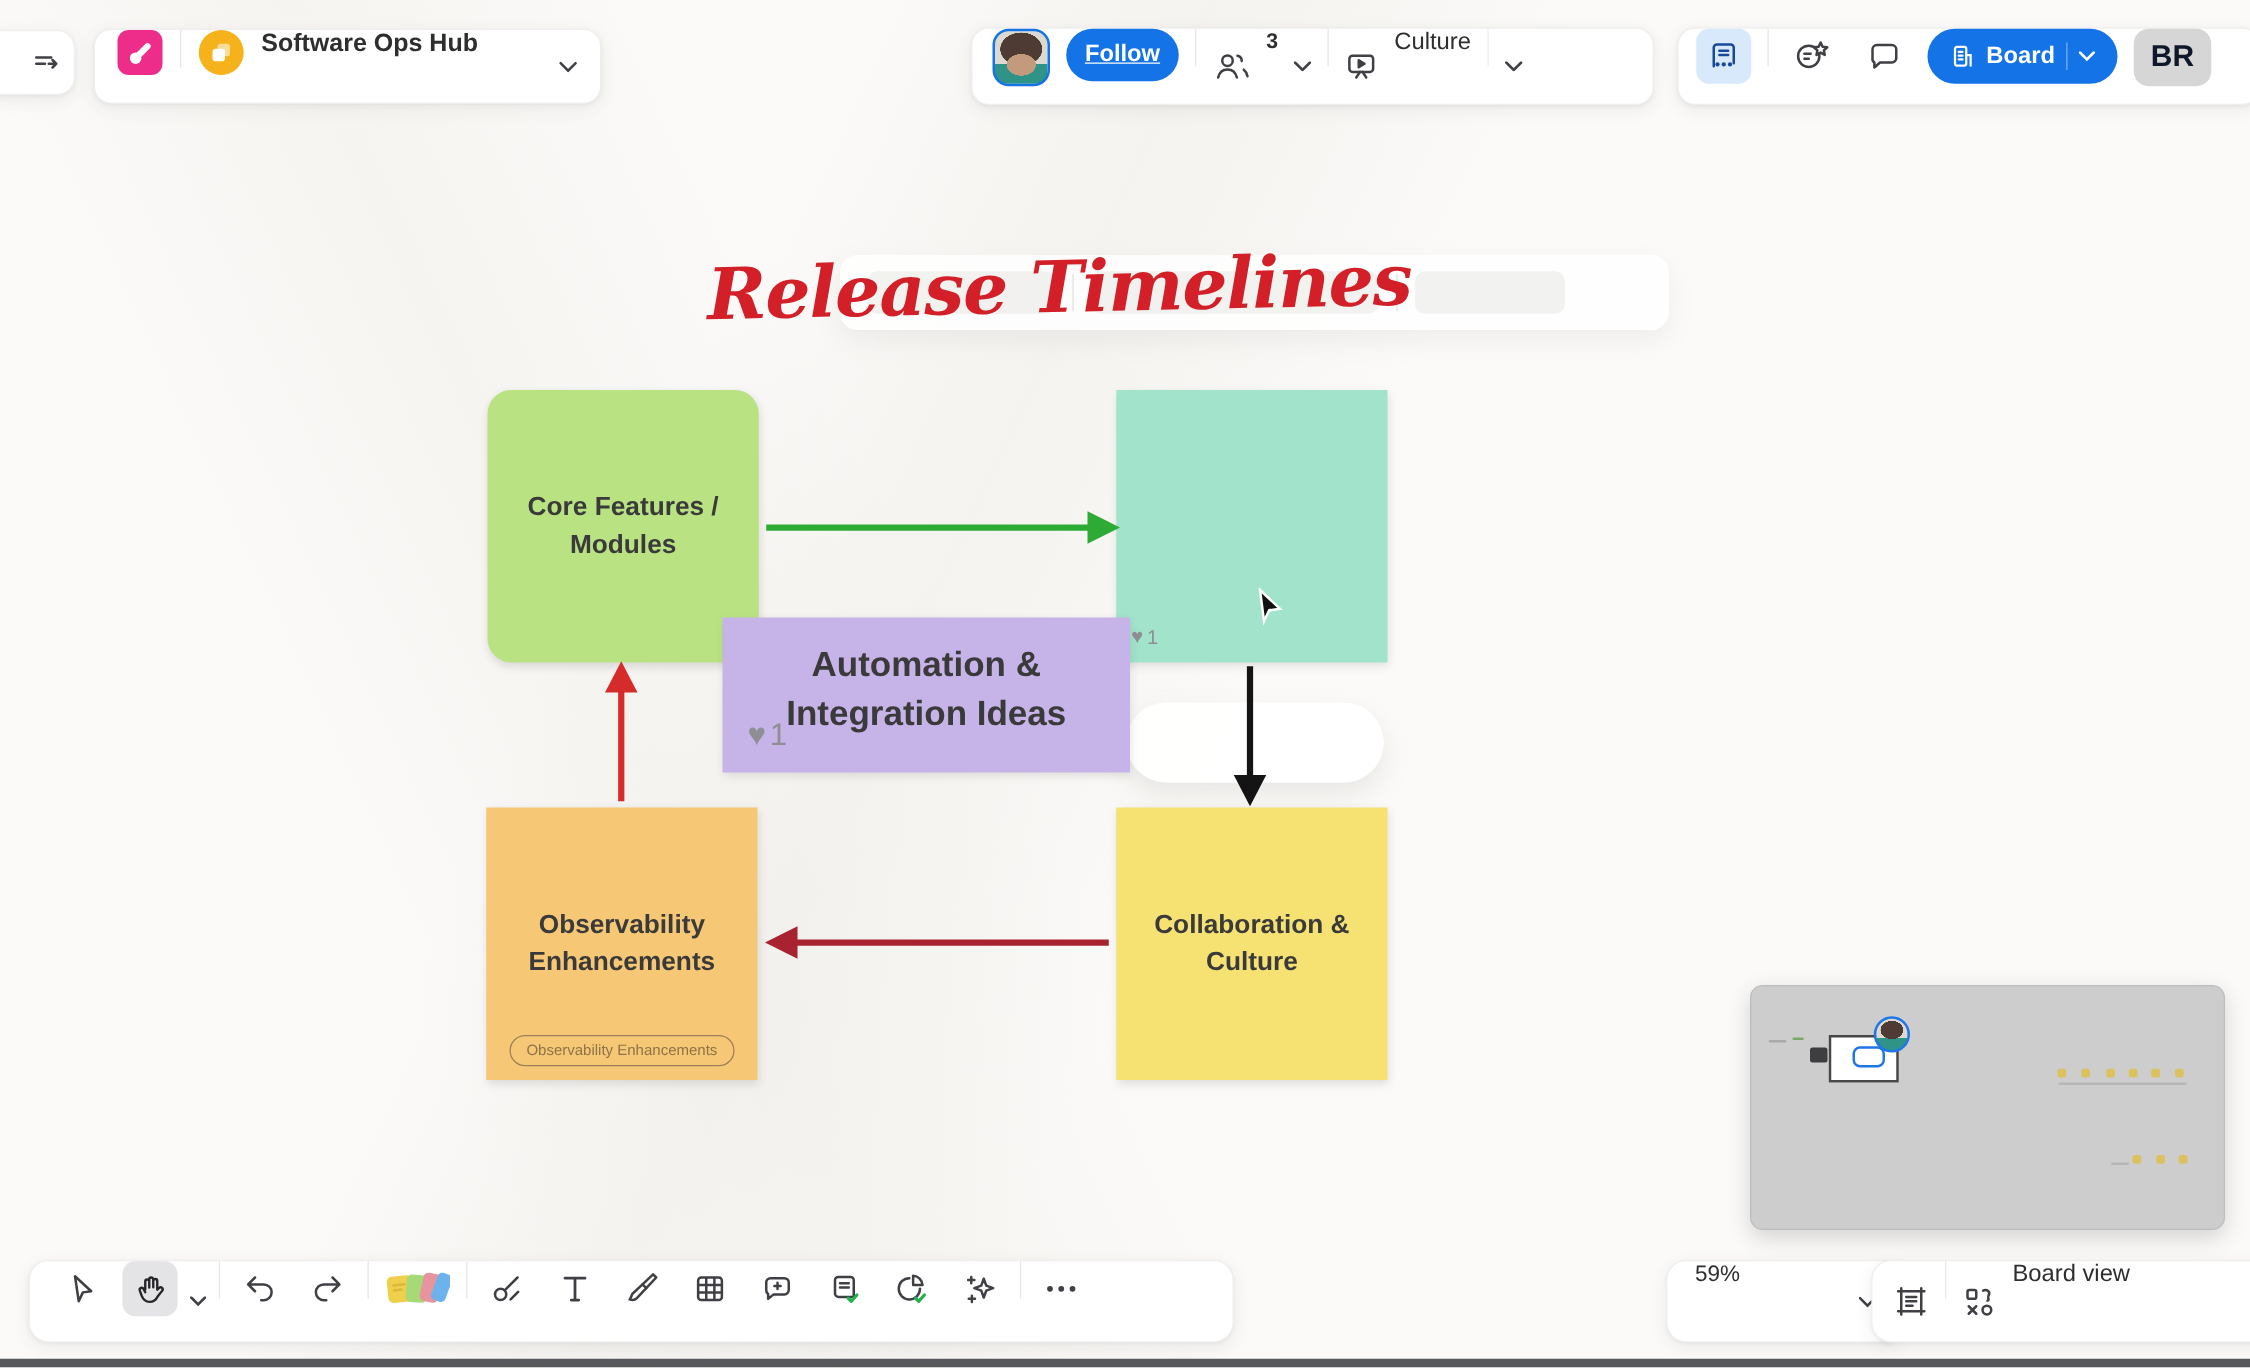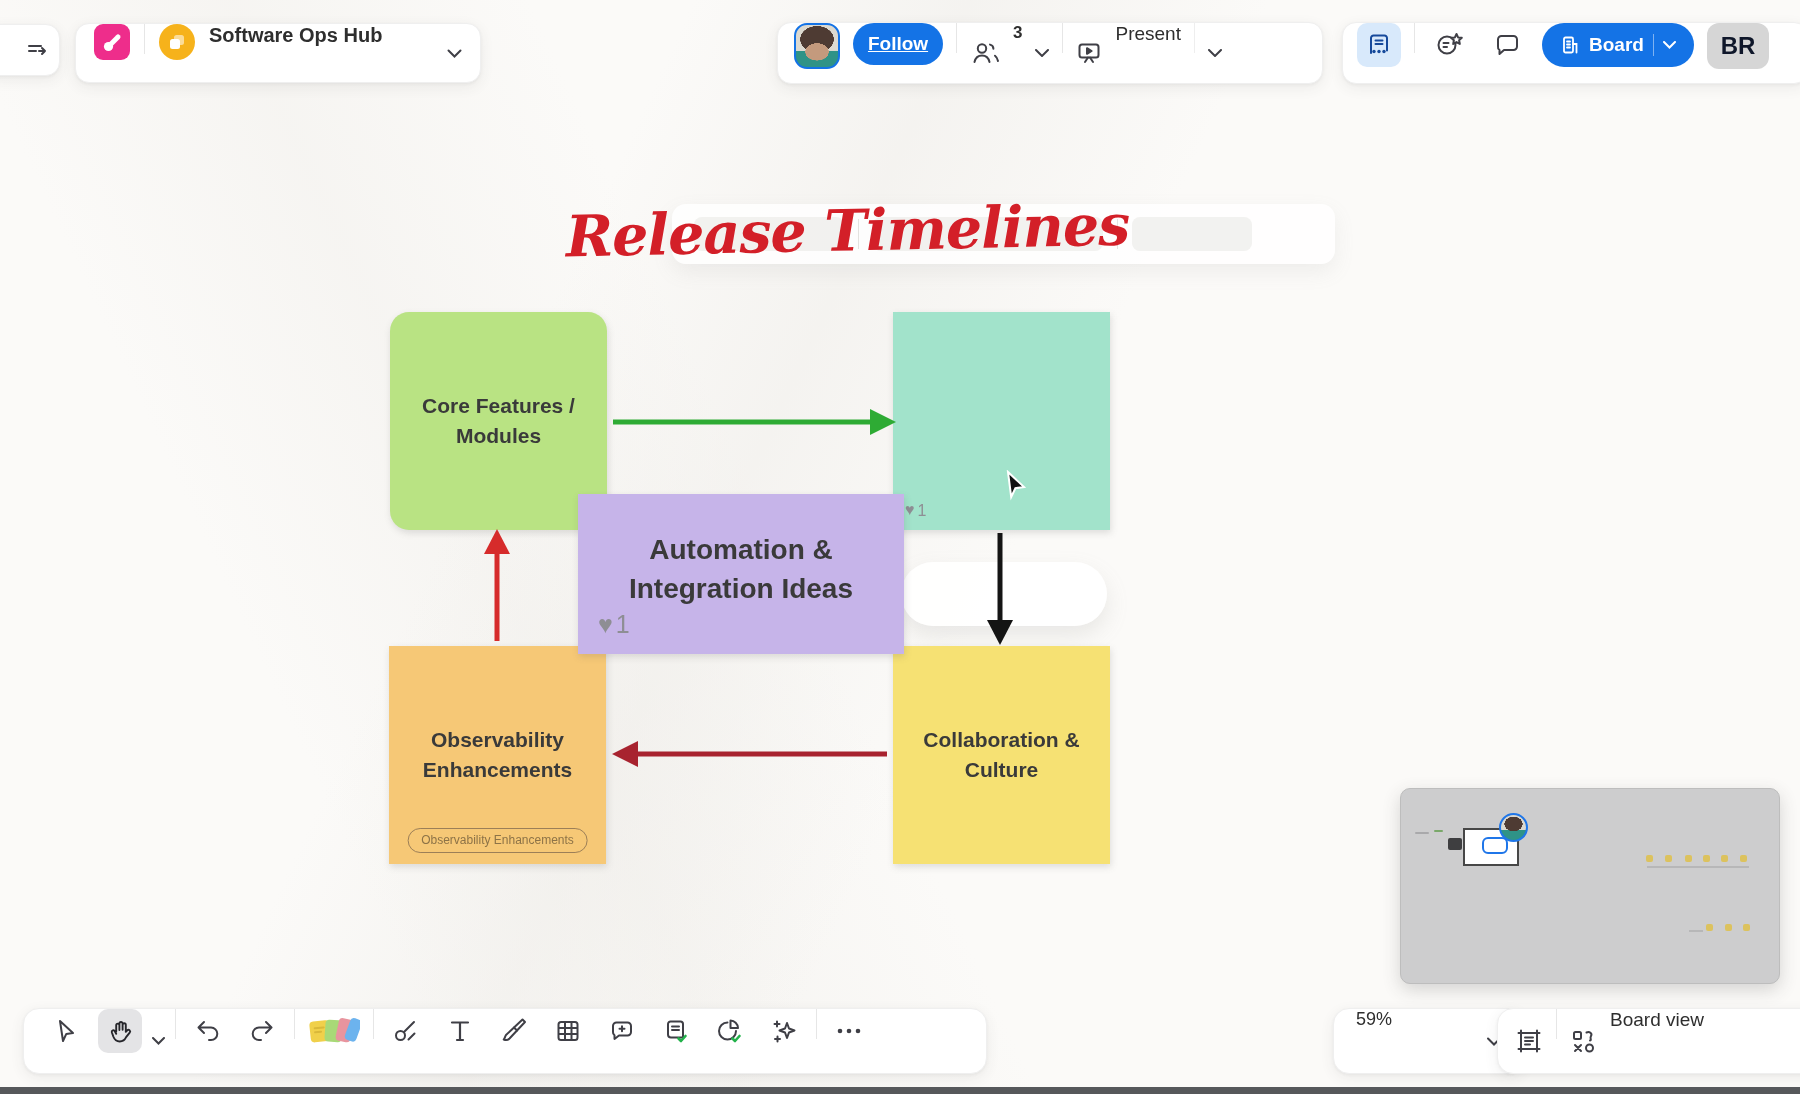--- a/index.html
+++ b/index.html
@@ -72,21 +72,21 @@
     position:absolute;left:566px;top:198px;width:420px;height:90px;z-index:2;
     font-family:"DejaVu Serif","Liberation Serif",serif;font-style:italic;font-weight:700;
     font-size:57px;letter-spacing:-1px;transform:rotate(-1.2deg);white-space:nowrap;
   }
   .sticky{
     position:absolute;display:flex;align-items:center;justify-content:center;text-align:center;
     font-weight:700;color:#3a3a3a;box-shadow:1px 3px 7px rgba(90,90,90,.18);
   }
   #sticky-core{left:390px;top:312px;width:217px;height:218px;font-size:21px;line-height:1.45;z-index:2;padding:0 26px;box-sizing:border-box;}
   #sticky-governance{left:893px;top:312px;width:217px;height:218px;font-size:21px;line-height:1.45;z-index:2;padding:0 22px;box-sizing:border-box;}
-  #sticky-automation{left:578px;top:494px;width:326px;height:160px;font-size:28px;line-height:1.4;z-index:3;padding:0 34px 10px;box-sizing:border-box;}
+  #sticky-automation{left:578px;top:494px;width:326px;height:124px;font-size:28px;line-height:1.4;z-index:3;padding:0 34px 10px;box-sizing:border-box;}
   #sticky-observability{left:389px;top:646px;width:217px;height:218px;font-size:21px;line-height:1.45;z-index:2;padding:0 22px;box-sizing:border-box;}
   #sticky-collaboration{left:893px;top:646px;width:217px;height:218px;font-size:21px;line-height:1.45;z-index:2;padding:0 26px;box-sizing:border-box;}
   .reaction{
     position:absolute;display:flex;align-items:center;gap:3px;color:#8e8e94;font-weight:400;
   }
   #sticky-governance .reaction{left:12px;bottom:8px;font-size:16px;}
   #sticky-automation .reaction{left:20px;bottom:12px;font-size:25px;}
   .reaction .heart{line-height:1;}
   .tag-pill{
     position:absolute;bottom:11px;left:50%;transform:translateX(-50%);
@@ -178,21 +178,21 @@
       </svg>
   </span>
   <span class="vdiv"></span>
   <span class="icon">
     <svg width="26" height="26" viewBox="0 0 26 26" fill="none" stroke="#3f3f46" stroke-width="2" stroke-linecap="round" stroke-linejoin="round">
       <rect x="3.5" y="4.5" width="19" height="13" rx="2.5"></rect>
       <path d="M11 8.2l4.6 2.8-4.6 2.8z" fill="#3f3f46"></path>
       <path d="M9 22l3-4.5M17 22l-3-4.5"></path>
     </svg>
   </span>
-  <span class="present-label">Present</span>
+  <span class="present-label">Culture</span>
   <span class="vdiv" style="background:#eee;"></span>
   <span class="chev">
     <svg width="14" height="8" viewBox="0 0 14 8" fill="none" stroke="#3f3f46" stroke-width="2" stroke-linecap="round">
         <path d="M1 1l6 6 6-6"></path>
       </svg>
   </span>
 </div>
 
 <div class="pill" id="right-pill">
   <span class="tool-sq active-blue">

